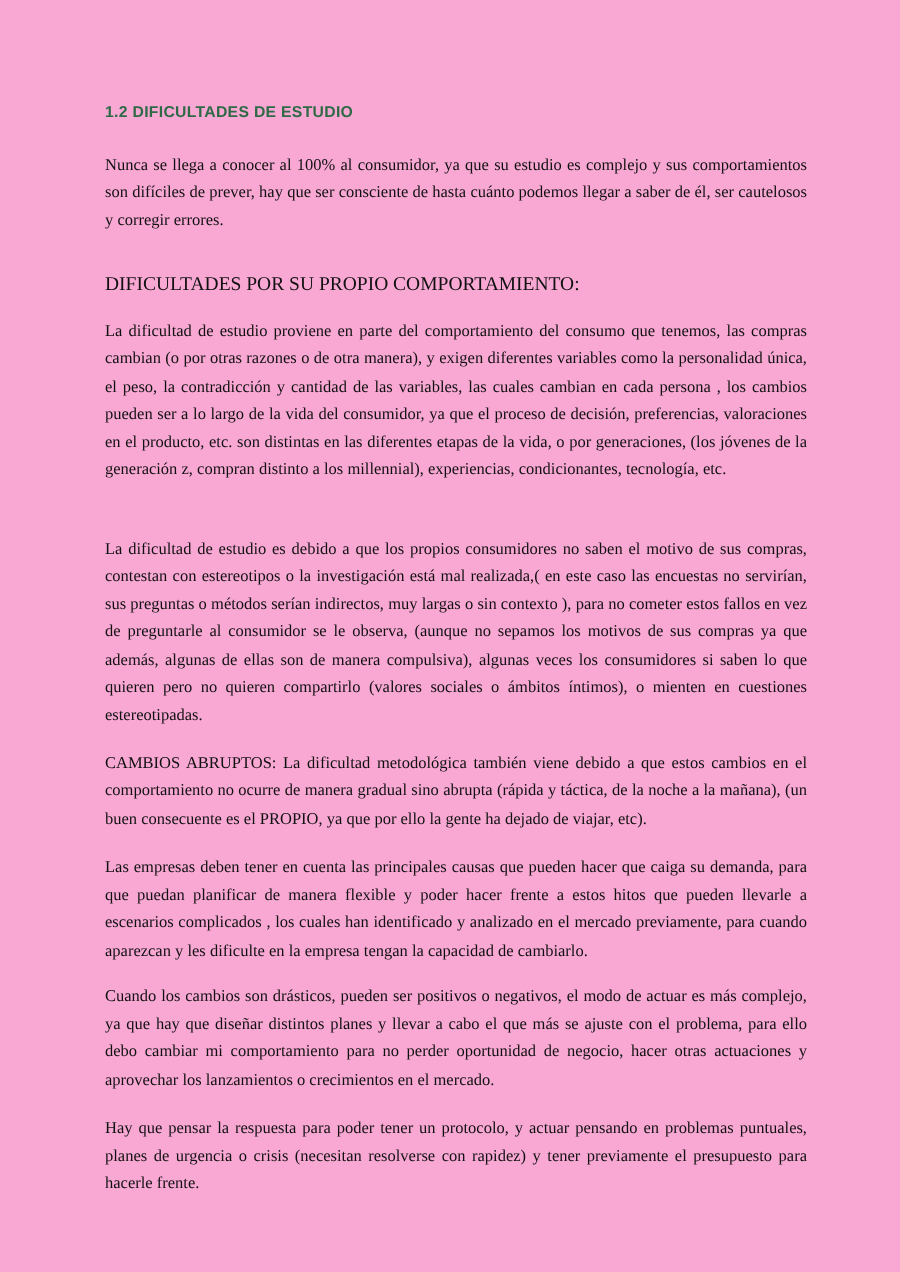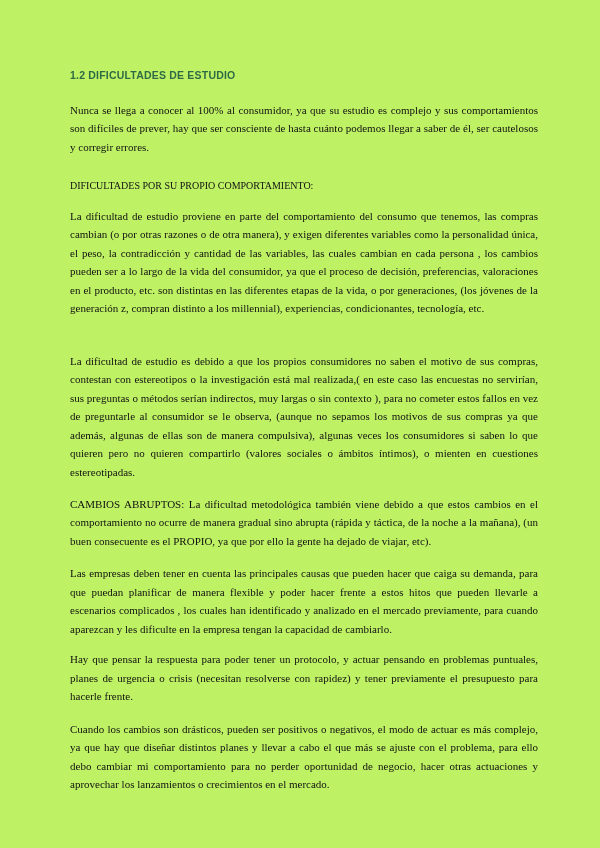--- a/index.html
+++ b/index.html
@@ -11,21 +11,21 @@
     width: 600px;
     height: 848px;
     font-family: "Liberation Serif", serif;
     color: #1a1a1a;
     overflow: hidden;
   }
   .page {
     position: relative;
     width: 600px;
     height: 848px;
-    background: #bef264;
+    background: #f9a8d4;
     box-sizing: border-box;
     padding: 68px 62px 40px 70px;
   }
   .doc-heading {
     font-family: "Liberation Sans", sans-serif;
     font-size: 10.5px;
     font-weight: 600;
     color: #2f6a46;
     letter-spacing: 0.2px;
     margin: 0 0 18px 0;
@@ -35,21 +35,21 @@
     font-size: 11px;
     line-height: 1.68;
     text-align: justify;
     margin: 12px 0 14px 0;
     color: #111111;
   }
   .para.tight {
     margin-bottom: 2px;
   }
   .section-label {
-    font-size: 10px;
+    font-size: 13px;
     line-height: 1.68;
     margin: 0;
     color: #111111;
     font-family: Liberation Serif, serif;
   }
   .gap-sm { height: 8px; }
 </style>
 </head>
 <body>
 
@@ -65,17 +65,17 @@
   <p class="para">La dificultad de estudio proviene en parte del comportamiento del consumo que tenemos, las compras cambian (o por otras razones o de otra manera), y exigen diferentes variables como la personalidad única, el peso, la contradicción y cantidad de las variables, las cuales cambian en cada persona ,  los cambios pueden ser a lo largo de la vida del consumidor, ya que el proceso de decisión, preferencias, valoraciones en el producto, etc. son distintas en las diferentes etapas de la vida, o por generaciones, (los jóvenes de la generación z, compran distinto a los millennial), experiencias, condicionantes, tecnología, etc.</p>
 
   <div class="gap-sm"></div>
 
   <p class="para">La dificultad de estudio es debido a que los propios consumidores no saben el motivo de sus compras, contestan con estereotipos o la investigación está mal realizada,( en este caso las encuestas no servirían, sus preguntas o métodos  serían indirectos, muy largas o sin contexto ), para no cometer estos fallos en vez de preguntarle al consumidor se le observa, (aunque no sepamos los motivos de sus compras ya que además, algunas de ellas son de manera compulsiva), algunas veces los consumidores si saben lo que quieren pero no quieren compartirlo (valores sociales o ámbitos íntimos), o mienten en cuestiones estereotipadas.</p>
 
   <p class="para">CAMBIOS ABRUPTOS: La dificultad metodológica también viene debido a que estos cambios en el comportamiento no ocurre de manera gradual sino abrupta (rápida y táctica, de la noche a la mañana), (un buen consecuente es el PROPIO, ya que por ello la gente ha  dejado de viajar, etc).</p>
 
   <p class="para tight">Las empresas deben tener en cuenta las principales causas que pueden hacer que caiga su demanda, para que puedan planificar de manera flexible y poder hacer frente a estos hitos que pueden llevarle a escenarios complicados , los cuales han identificado y analizado en el mercado  previamente, para cuando aparezcan y les dificulte en la empresa tengan la capacidad de cambiarlo.</p>
 
+  <p class="para">Cuando los cambios son drásticos,  pueden ser positivos o negativos, el modo de actuar es más complejo, ya que hay que diseñar distintos planes y llevar a cabo el que más se ajuste con el problema, para ello debo cambiar mi comportamiento para no perder oportunidad de negocio, hacer otras actuaciones y aprovechar los lanzamientos o crecimientos en el mercado.</p>
+
   <p class="para">Hay que pensar la respuesta para poder tener un protocolo, y actuar pensando en problemas puntuales, planes de urgencia o crisis (necesitan resolverse con rapidez) y tener previamente el presupuesto para hacerle frente.</p>
-
-  <p class="para">Cuando los cambios son drásticos,  pueden ser positivos o negativos, el modo de actuar es más complejo, ya que hay que diseñar distintos planes y llevar a cabo el que más se ajuste con el problema, para ello debo cambiar mi comportamiento para no perder oportunidad de negocio, hacer otras actuaciones y aprovechar los lanzamientos o crecimientos en el mercado.</p>
 
 </div>
 
 </body></html>

